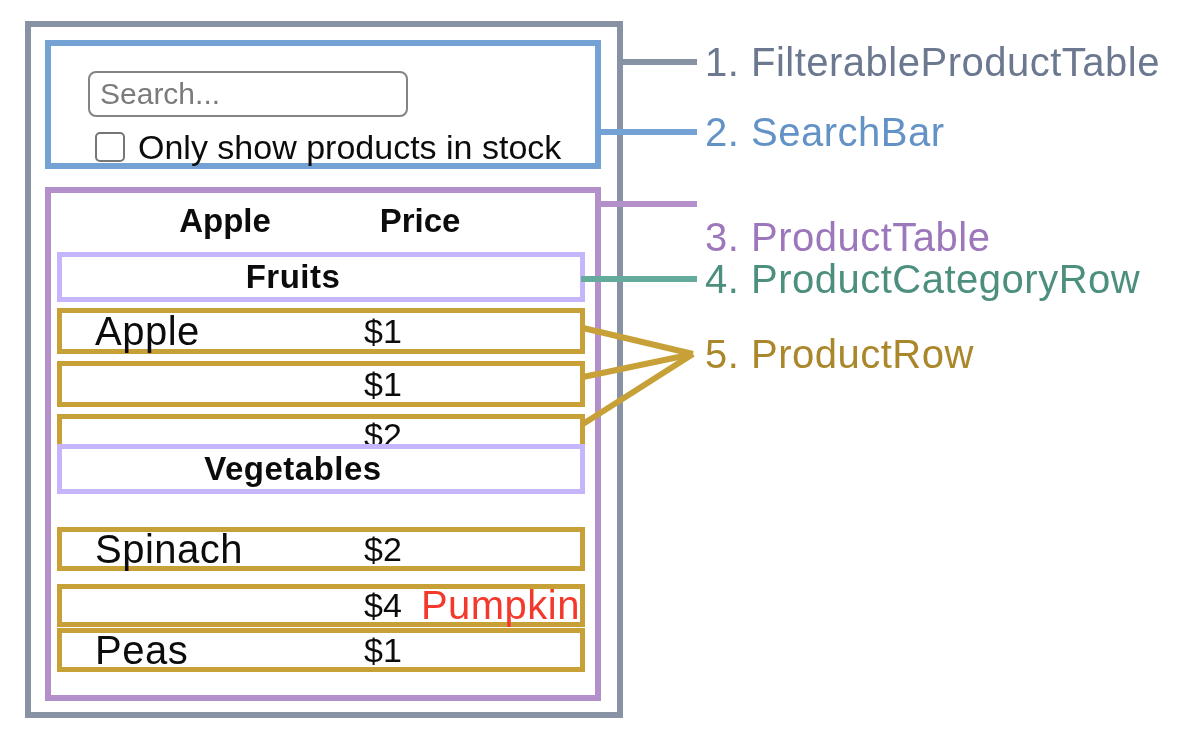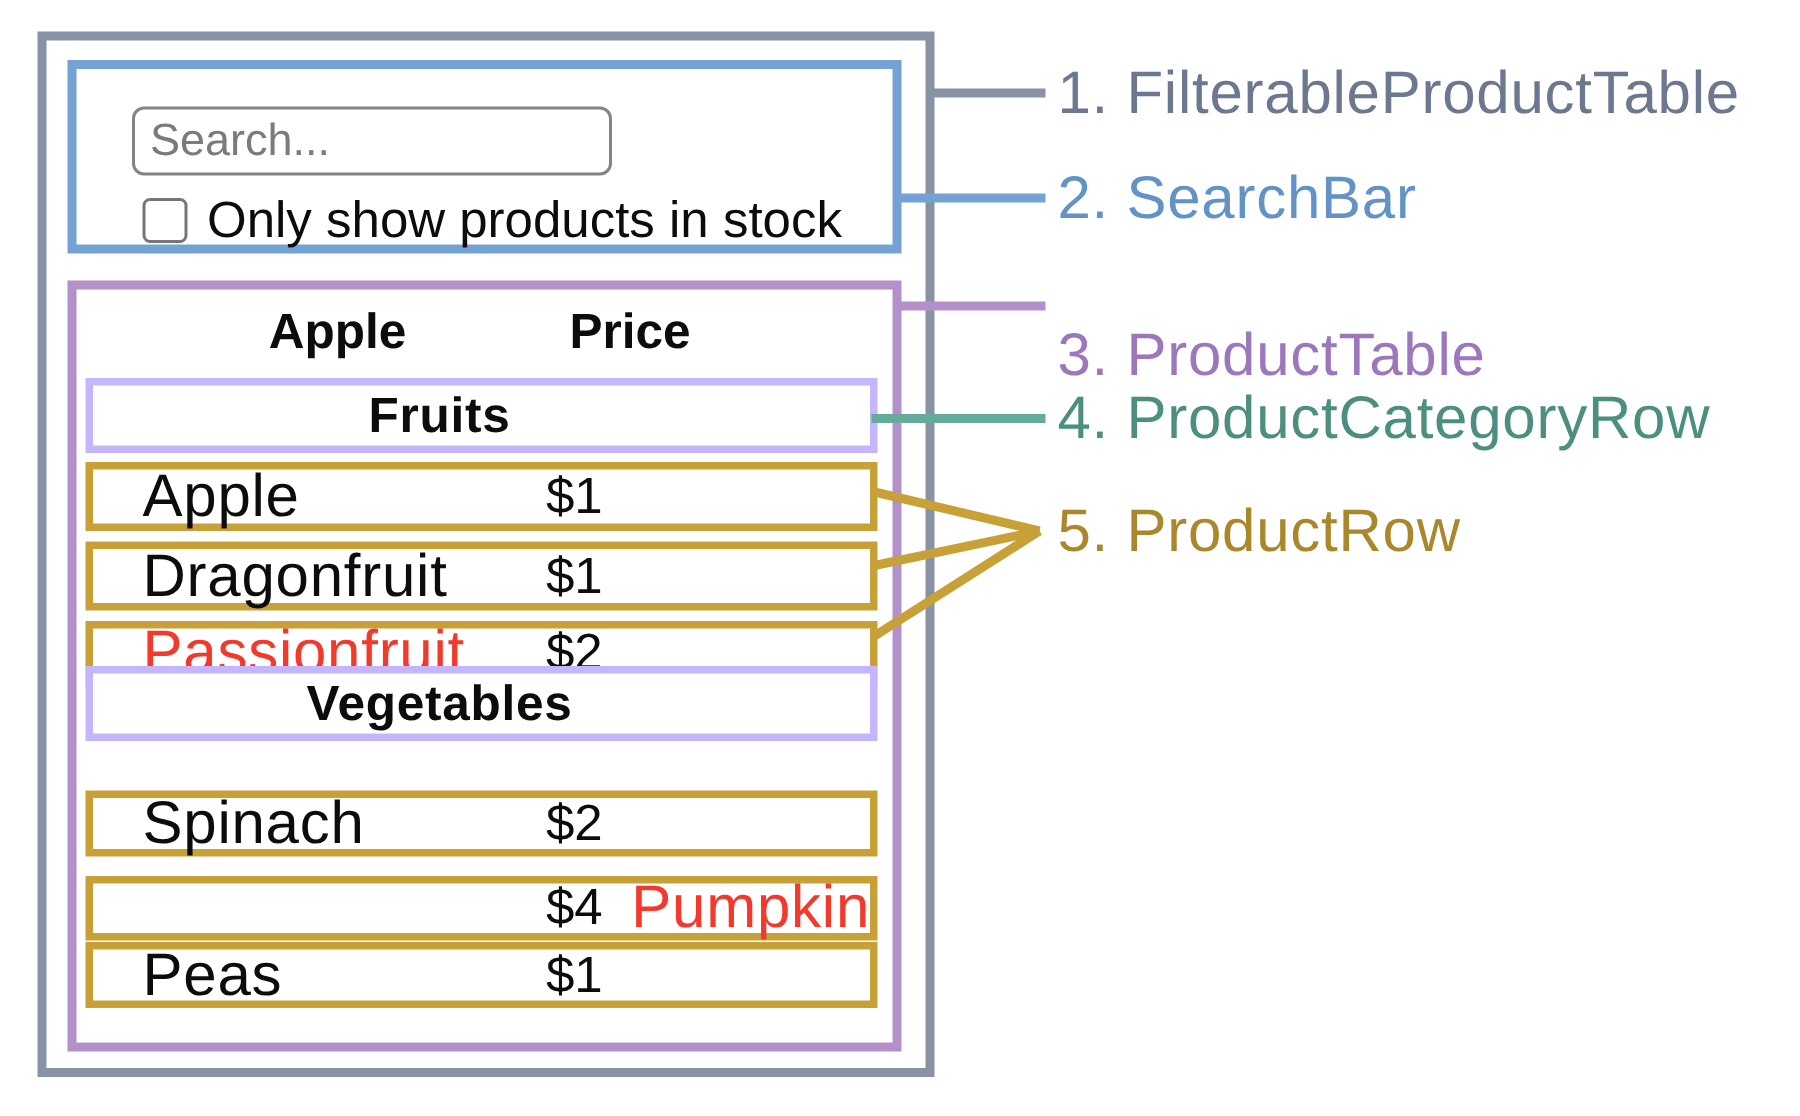--- a/index.html
+++ b/index.html
@@ -75,25 +75,23 @@
 
   <div class="abs row cat-row r-fruits">
     <span class="cat-text">Fruits</span>
   </div>
 
   <div class="abs row prod-row r-apple">
     <span class="p-name">Apple</span>
     <span class="p-price">$1</span>
   </div>
   <div class="abs row prod-row r-dragonfruit">
-    <span class="p-name">Dragonfruit</span>
     <span class="p-price">$1</span>
   </div>
   <div class="abs row prod-row r-passionfruit">
-    <span class="p-name red">Passionfruit</span>
     <span class="p-price">$2</span>
   </div>
 
   <div class="abs row cat-row r-vegetables">
     <span class="cat-text">Vegetables</span>
   </div>
 
   <div class="abs row prod-row r-spinach">
     <span class="p-name">Spinach</span>
     <span class="p-price">$2</span>

